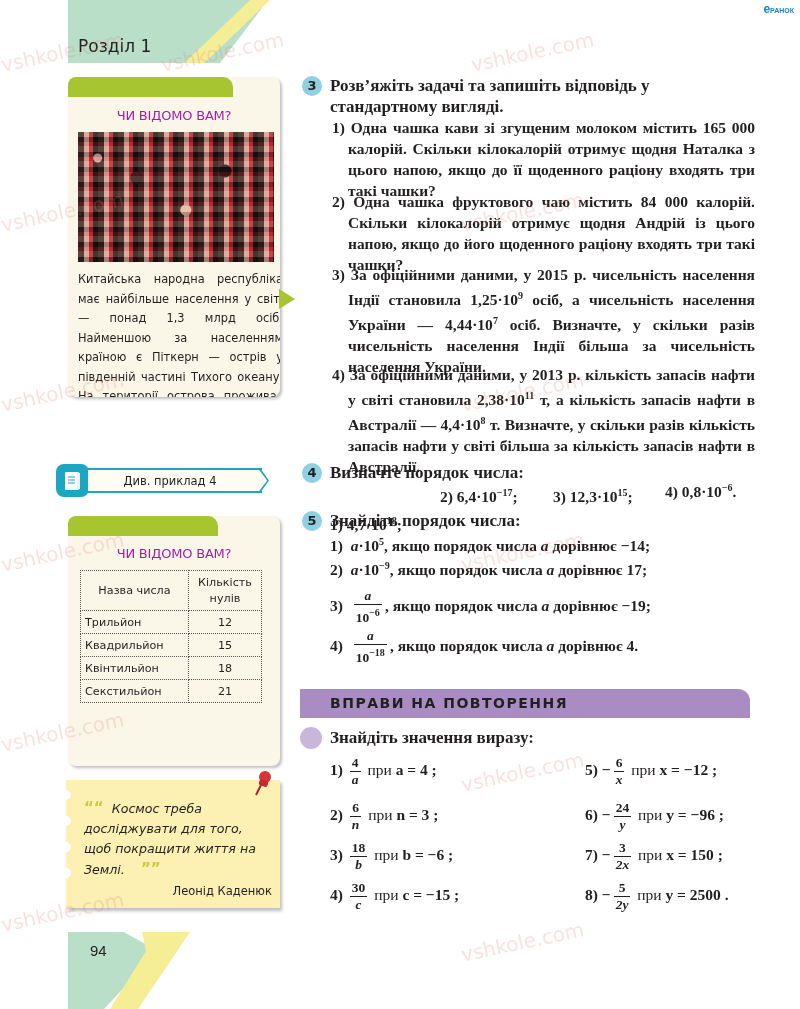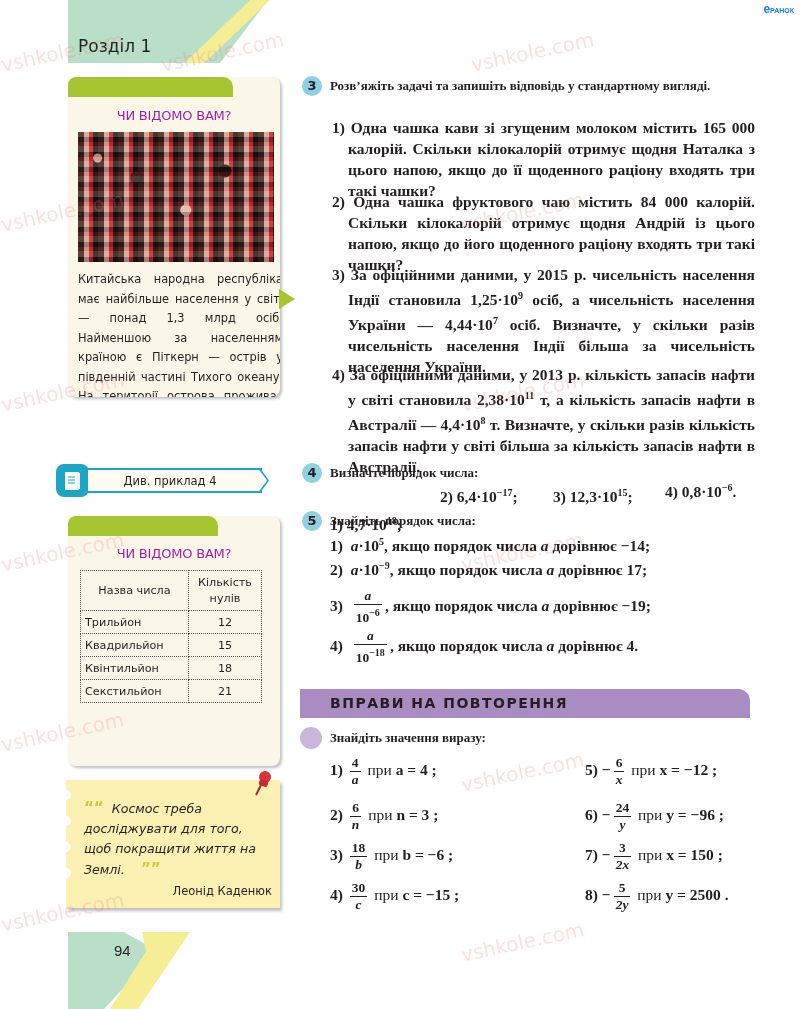--- a/index.html
+++ b/index.html
@@ -45,23 +45,23 @@
   .quote { position: absolute; left: 66px; top: 780px; width: 214px; height: 128px; background: #fcf0b3; box-shadow: 2px 3px 3px rgba(0,0,0,0.25); }
   .quote .notch { position: absolute; left: -5px; width: 10px; height: 10px; border-radius: 50%; background: #ffffff; }
   .quote .text { position: absolute; left: 18px; top: 18px; width: 190px; font-family: "DejaVu Sans", sans-serif; font-style: italic; font-size: 12.6px; line-height: 20px; color: #231f20; }
   .quote .qmark { color: #cfc83a; font-weight: bold; font-style: normal; font-size: 15px; }
   .quote .author { position: absolute; right: 8px; top: 104px; font-family: "DejaVu Sans", sans-serif; font-size: 11.5px; }
   .pin { position: absolute; left: 253px; top: 770px; width: 20px; height: 28px; }
 
   
   .ftr-green { position: absolute; left: 68px; top: 932px; width: 90px; height: 77px; background: #b9dfc8; clip-path: polygon(0 0, 62% 0, 100% 25%, 40% 100%, 0 100%); }
   .ftr-yellow { position: absolute; left: 110px; top: 932px; width: 80px; height: 77px; background: #f6ee95; clip-path: polygon(40% 0, 100% 0, 35% 100%, 0 100%, 45% 25%); }
-  .page-num { position: absolute; left: 90px; top: 942px; font-family: "Liberation Sans", sans-serif; font-size: 15px; color: #231f20; margin-left: 24px; }
+  .page-num { position: absolute; left: 90px; top: 942px; font-family: "Liberation Sans", sans-serif; font-size: 15px; color: #231f20; }
   .badge { position: absolute; width: 20px; height: 20px; border-radius: 50%; background: #8fd0e3; font-family: "DejaVu Sans", sans-serif; font-weight: bold; font-size: 13px; text-align: center; line-height: 20px; color: #231f20; }
-  .task-head { position: absolute; left: 330px; font-family: "Liberation Serif", serif; font-size: 13px; font-weight: bold; color: #231f20; line-height: 21px; width: 430px; }
+  .task-head { position: absolute; left: 330px; font-family: "Liberation Serif", serif; font-size: 17px; font-weight: bold; color: #231f20; line-height: 21px; width: 430px; }
   .para { position: absolute; left: 330px; width: 425px; font-family: "Liberation Serif", serif; font-weight: bold; font-size: 15.5px; line-height: 21px; text-align: justify; color: #231f20; }
   .para .t { display: block; padding-left: 16px; text-indent: -16px; padding-left: 18px; }
   .item { position: absolute; font-family: "Liberation Serif", serif; font-weight: bold; font-size: 15.5px; color: #231f20; white-space: nowrap; }
   sup { font-size: 10px; vertical-align: 6px; }
   i.v { font-style: italic; font-weight: bold; }
   .frac { display: inline-block; vertical-align: middle; text-align: center; font-size: 13.5px; line-height: 16px; margin: 0 3px; }
   .frac .num { display: block; border-bottom: 1px solid #231f20; padding: 0 2px; }
   .frac .den { display: block; padding: 0 2px; }
 
   .review-bar { position: absolute; left: 300px; top: 689px; width: 450px; height: 29px; background: #a88cc2; border-top-right-radius: 12px; font-family: "DejaVu Sans", sans-serif; font-weight: bold; font-size: 14px; letter-spacing: 1.5px; color: #231f20; padding-left: 30px; line-height: 29px; }

